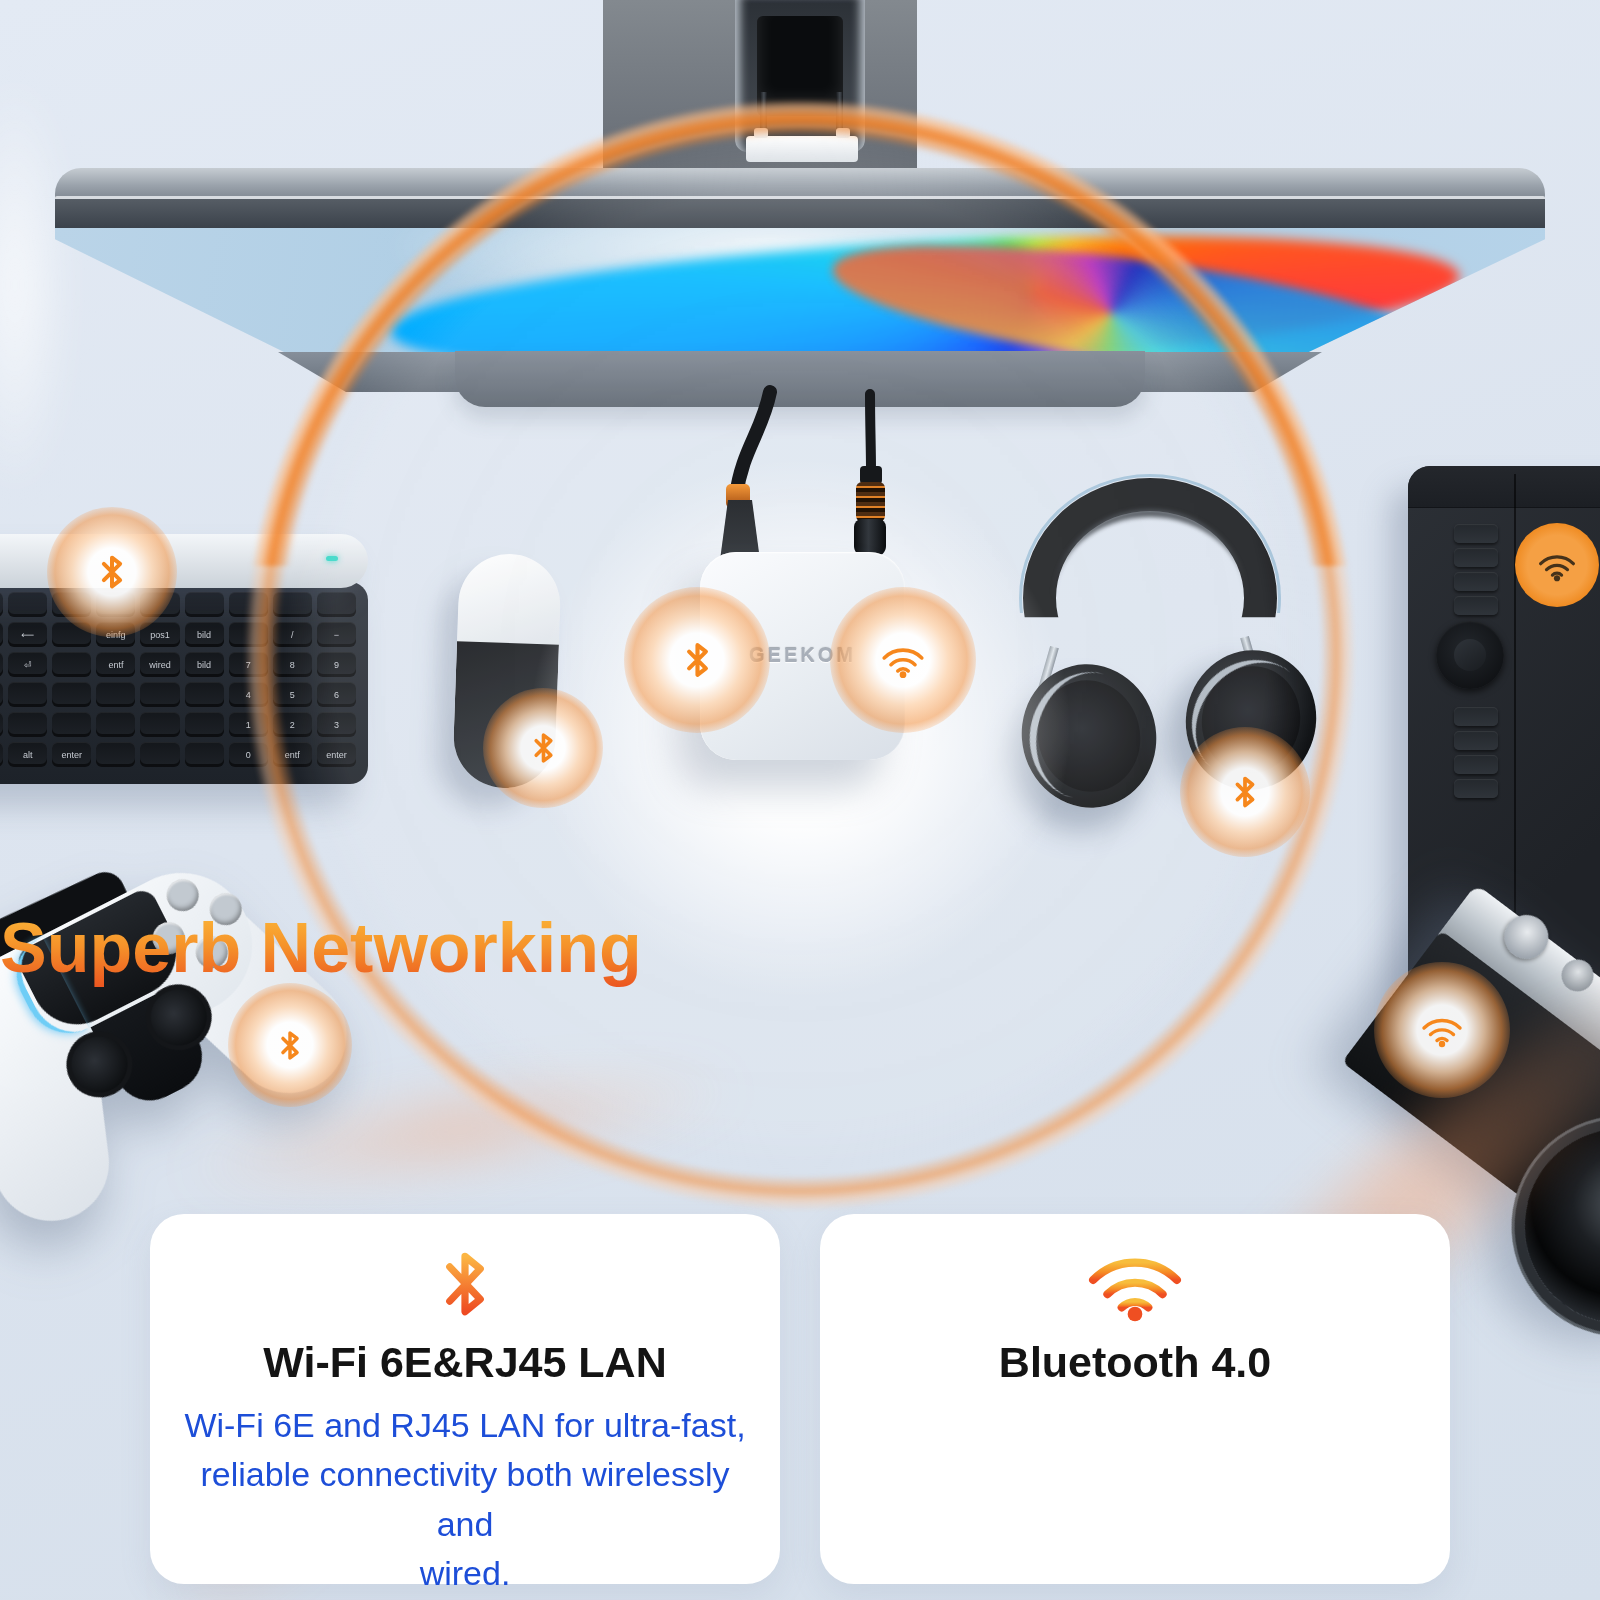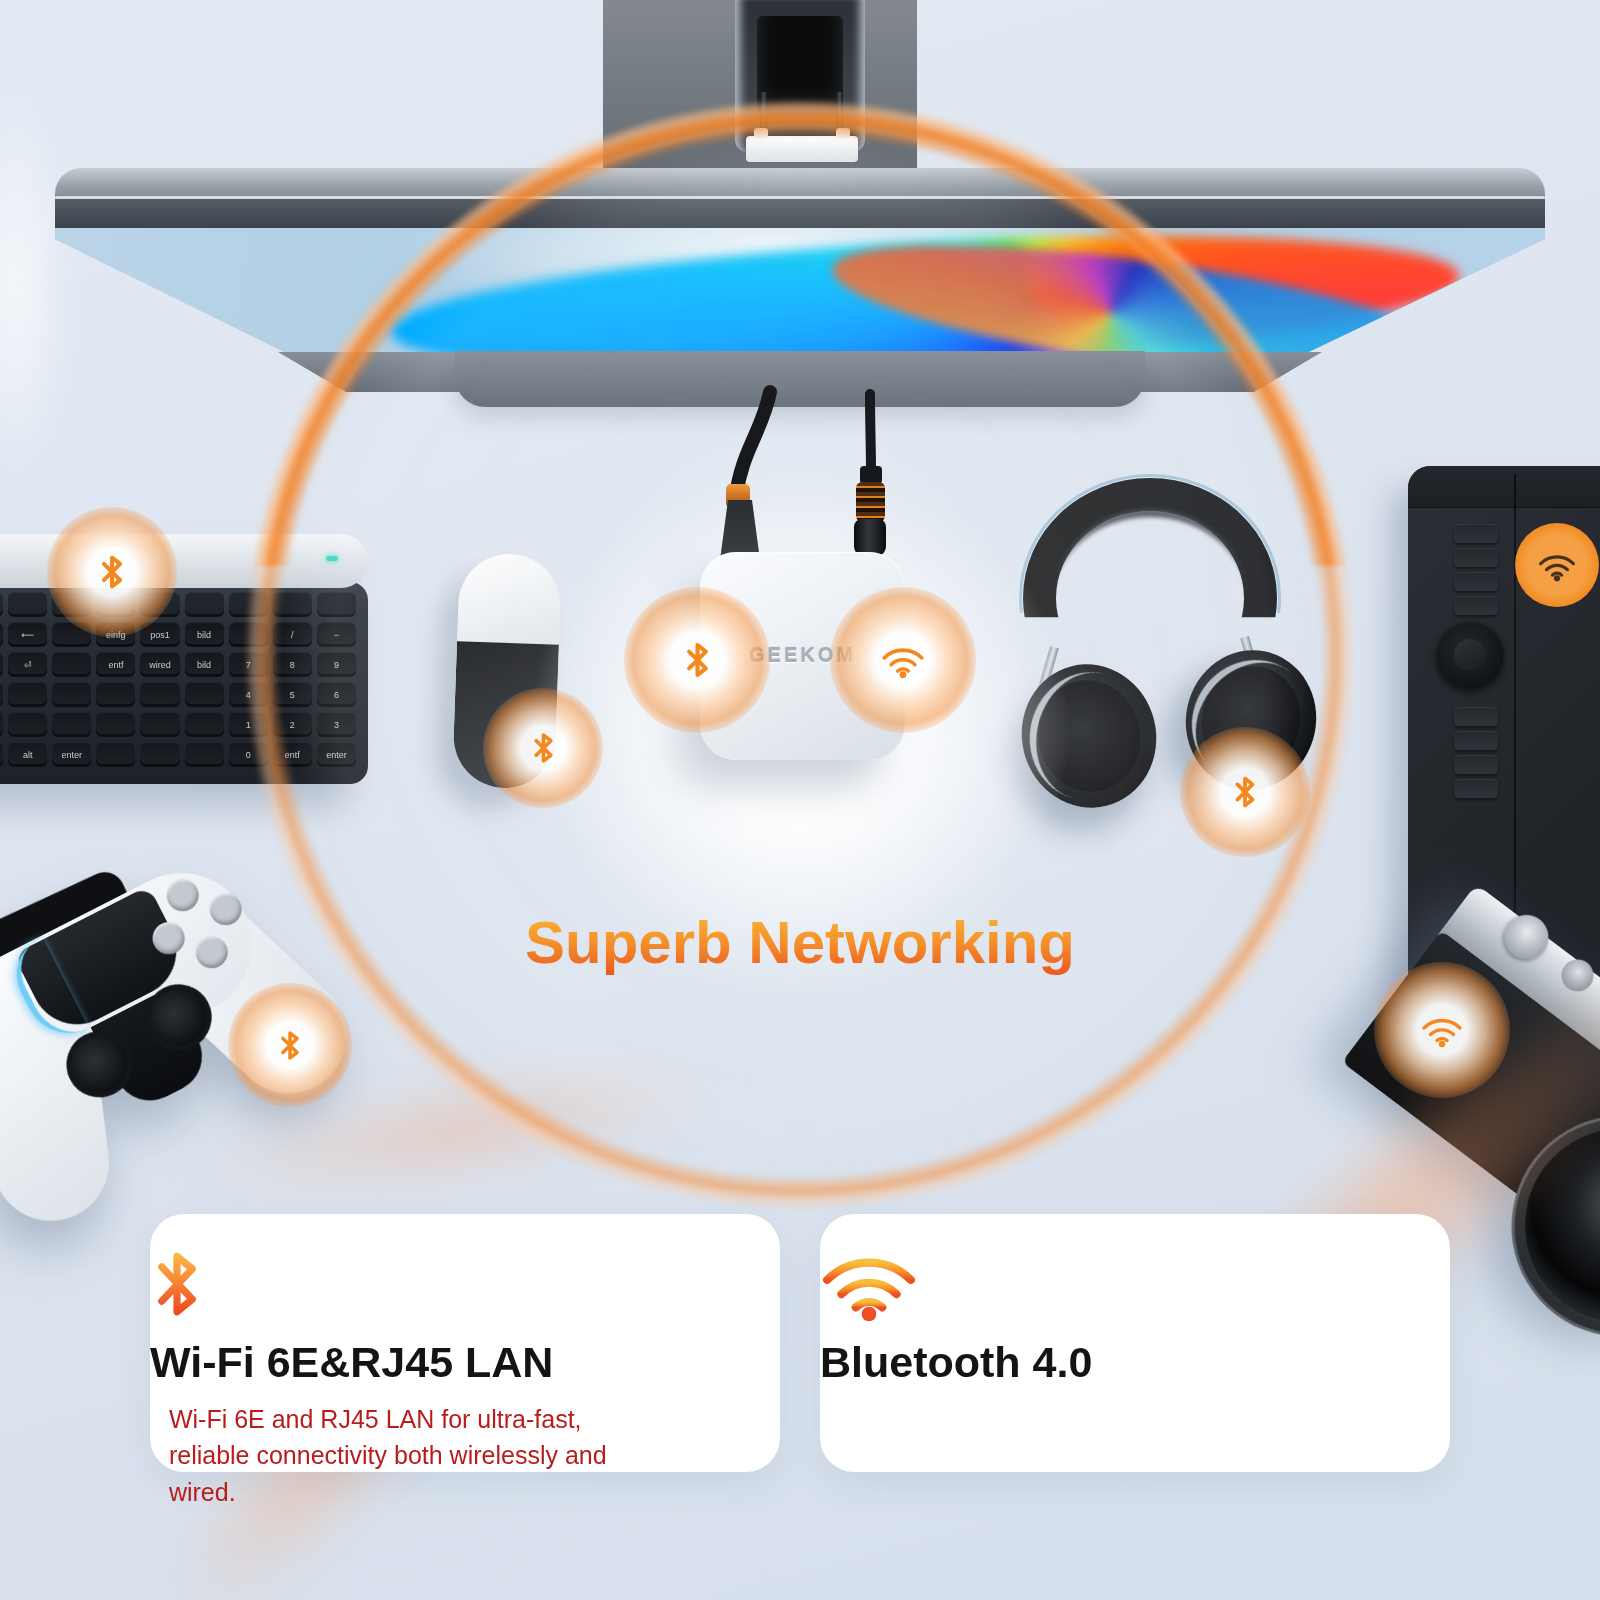--- a/index.html
+++ b/index.html
@@ -197,32 +197,32 @@
   .b-kb{left:47px;top:507px;width:130px;height:130px;}
   .b-mouse{left:483px;top:688px;width:120px;height:120px;}
   .b-pc-bt{left:624px;top:587px;width:146px;height:146px;}
   .b-pc-wifi{left:830px;top:587px;width:146px;height:146px;}
   .b-hp{left:1180px;top:727px;width:130px;height:130px;}
   .b-ctr{left:228px;top:983px;width:124px;height:124px;}
   .b-cam{left:1374px;top:962px;width:136px;height:136px;}
   .b-tab{left:1515px;top:523px;width:84px;height:84px;}
 
   
-  .headline{left:0;right:0;top:908px;margin:0;text-align:center;z-index:9;
-    font-size:60px;font-weight:700;letter-spacing:0;
+  .headline{left:0;right:0;top:908px;margin:0;z-index:9;
+    font-size:70px;font-weight:700;letter-spacing:0;
     background:linear-gradient(180deg,#fcba3a 0%,#f5922a 48%,#eb5420 100%);
     -webkit-background-clip:text;background-clip:text;color:transparent;}
 
   
   .cards{left:150px;top:1214px;width:1300px;display:flex;gap:40px;z-index:9;}
-  .card{position:relative;flex:1;height:258px;background:#fff;border-radius:34px;text-align:left;
+  .card{position:relative;flex:1;height:370px;background:#fff;border-radius:34px;text-align:center;
     box-shadow:0 12px 32px rgba(120,135,160,.14);}
   .card .c-icon{position:relative;display:inline-block;margin-top:30px;height:80px;}
   .card h2{position:relative;font-size:43px;font-weight:700;color:#141414;margin:10px 0 0;}
-  .card p{position:relative;font-size:25px;line-height:1.45;color:#b91c1c;margin:14px auto 0;
+  .card p{position:relative;font-size:34px;line-height:1.45;color:#1d4ed8;margin:14px auto 0;
     width:94%;white-space:pre-line;}
 </style>
 </head>
 <body>
 
 <div class="scene">
 
   <div class="left-glow"></div>
 
   <div class="mon stand-col"></div>

